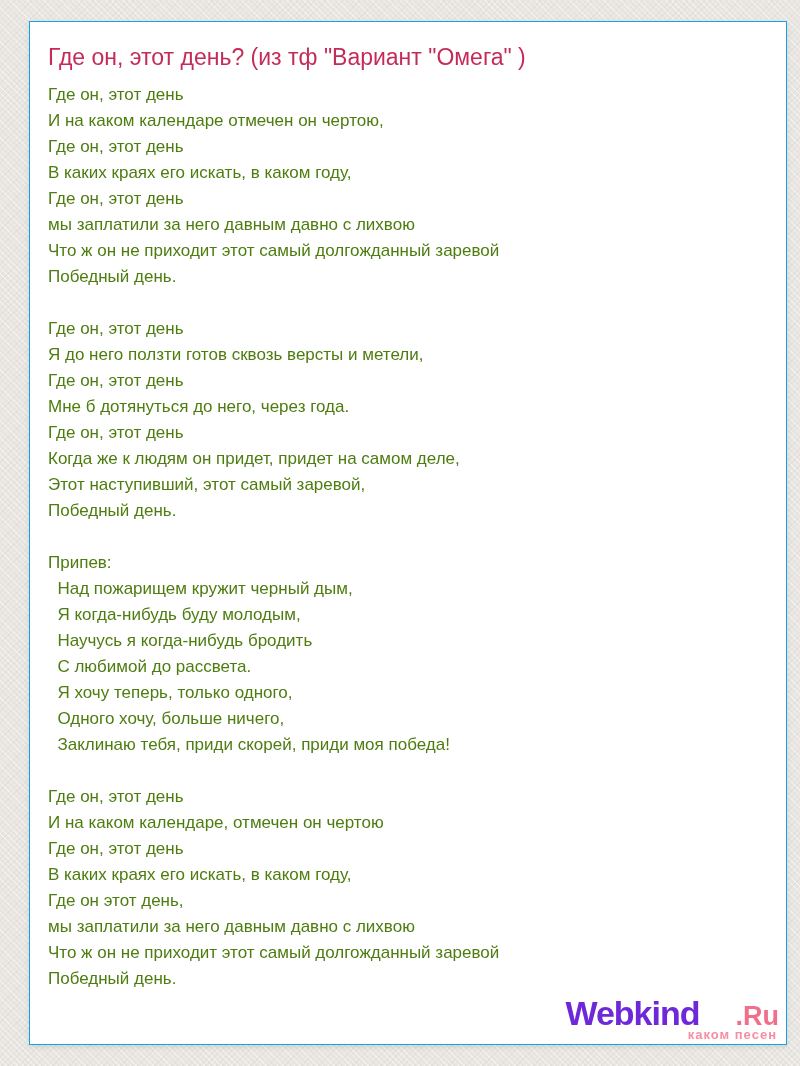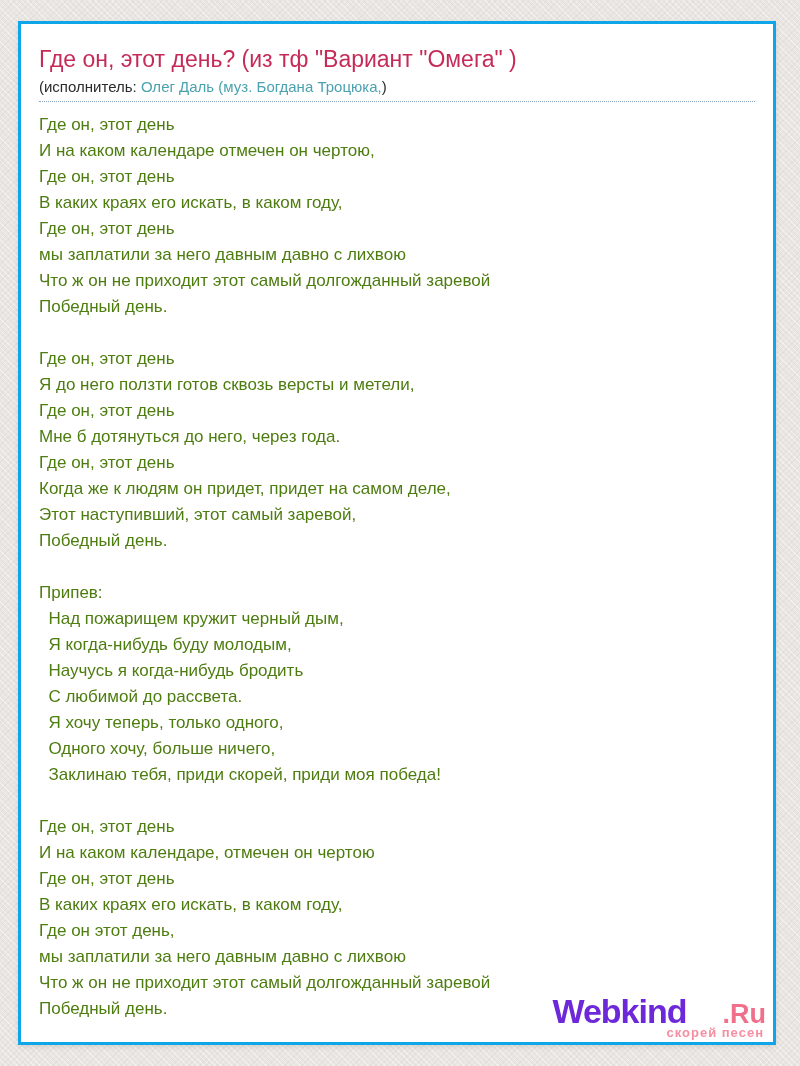--- a/index.html
+++ b/index.html
@@ -10,26 +10,26 @@
     font-family: "Liberation Sans", sans-serif;
   }
   body {
     background-color: #e9e6e2;
     background-image:
       repeating-linear-gradient(-45deg, rgba(0,0,0,0.03) 0 1px, transparent 1px 4px),
       repeating-linear-gradient(45deg, rgba(255,255,255,0.45) 0 1px, transparent 1px 4px);
   }
   .card {
     position: absolute;
-    left: 18px;
+    left: 29px;
     top: 21px;
     width: 758px;
     height: 1024px;
     background: #ffffff;
-    border: 3px solid #0ea5e9;
+    border: 1px solid #0ea5e9;
     box-shadow: 0 2px 5px rgba(0,0,0,0.10);
     padding: 17px 18px 0 18px;
   }
   .title {
     font-size: 23px;
     line-height: 1.25;
     font-weight: 400;
     color: #c52b58;
     margin-top: 4px;
   }
@@ -82,21 +82,20 @@
     padding-right: 2px;
   }
 </style>
 </head>
 <body>
 
 <div class="card">
 
   <h1 class="title">Где он, этот день? (из тф "Вариант "Омега" )</h1>
 
-  <div class="performer-line"><span>(исполнитель: </span><a class="performer-link">Олег Даль (муз. Богдана Троцюка,</a><span>)</span></div>
 
   <div class="lyrics">Где он, этот день
 И на каком календаре отмечен он чертою,
 Где он, этот день
 В каких краях его искать, в каком году,
 Где он, этот день
 мы заплатили за него давным давно с лихвою
 Что ж он не приходит этот самый долгожданный заревой
 Победный день.
 
@@ -122,16 +121,16 @@
 И на каком календаре, отмечен он чертою
 Где он, этот день
 В каких краях его искать, в каком году,
 Где он этот день,
 мы заплатили за него давным давно с лихвою
 Что ж он не приходит этот самый долгожданный заревой
 Победный день.</div>
 
   <div class="logo">
     <div class="logo-row"><span class="logo-main">Webkind</span><span class="logo-suffix">.Ru</span></div>
-    <div class="logo-tagline">скорей песен</div>
+    <div class="logo-tagline">каком песен</div>
   </div>
 
 </div>
 
 </body></html>

